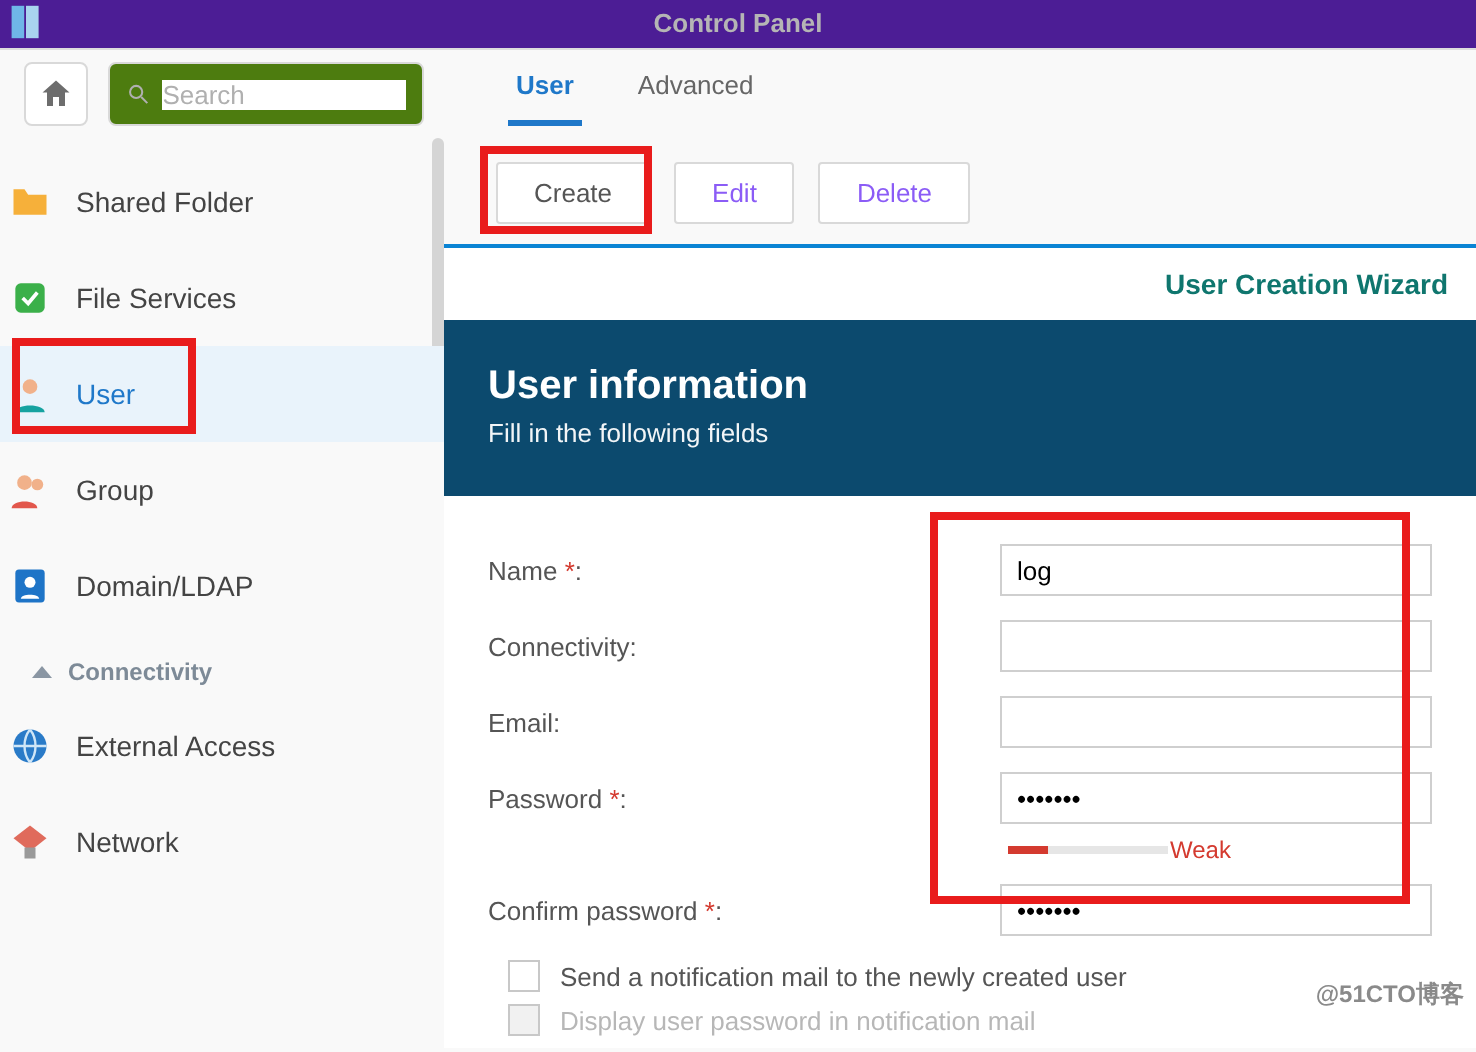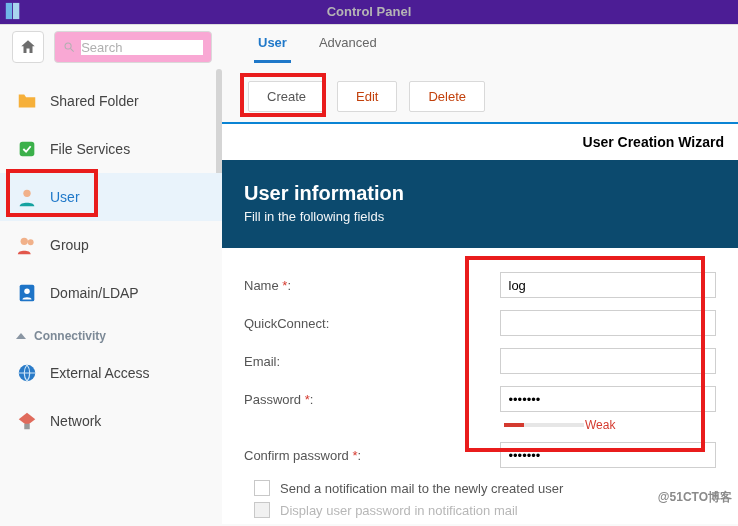--- a/index.html
+++ b/index.html
@@ -3,46 +3,46 @@
 <meta charset="utf-8">
 <style>
   * { box-sizing: border-box; margin: 0; padding: 0; font-family: -apple-system, "Helvetica Neue", Arial, sans-serif; }
   body { width: 738px; height: 526px; background: #f9f9f9; overflow: hidden; position: relative; }
 
   .titlebar { height: 25px; background: #4c1d95; border-bottom: 1px solid #ddd; text-align: center; color: #b5b5b5; font-weight: 700; font-size: 13px; line-height: 24px; position: relative; }
   .titlebar .app-icon { position: absolute; left: 4px; top: 2px; width: 18px; height: 18px; }
 
   .toprow { display: flex; align-items: center; padding: 6px 8px 6px 12px; gap: 10px; }
   .home-btn { width: 32px; height: 32px; border: 1px solid #d9d9d9; border-radius: 4px; display: flex; align-items: center; justify-content: center; background: #fff; }
-  .search-wrap { width: 158px; height: 32px; border: 1px solid #d9d9d9; border-radius: 4px; background: #f9a8d4; display: flex; align-items: center; padding: 0 8px; gap: 6px; color: #b0b0b0; }
+  .search-wrap { width: 158px; height: 32px; border: 1px solid #d9d9d9; border-radius: 4px; background: #4d7c0f; display: flex; align-items: center; padding: 0 8px; gap: 6px; color: #b0b0b0; }
   .search-wrap input { border: none; outline: none; font-size: 13px; width: 100%; color: #333; }
   .search-wrap input::placeholder { color: #b0b0b0; }
 
   .layout { display: flex; height: calc(526px - 25px - 46px); }
   .sidebar { width: 222px; padding-top: 8px; position: relative; }
   .sidebar-scroll-hint { position: absolute; right: 0; top: 0; width: 6px; height: 120px; background: #d5d5d5; border-radius: 3px; }
-  .side-item { display: flex; align-items: center; gap: 12px; height: 48px; padding: 0 16px; font-size: 14px; color: #444; cursor: pointer; }
+  .side-item { display: flex; align-items: center; gap: 12px; height: 48px; padding: 0 4px; font-size: 14px; color: #444; cursor: pointer; }
   .side-item.active { background: #e9f3fb; color: #1f78c9; }
   .side-item .icon { width: 22px; height: 22px; flex: none; }
   .side-section { font-size: 12px; color: #7d8a97; font-weight: 700; padding: 12px 16px 6px; display: flex; align-items: center; gap: 8px; }
   .chevron { display:inline-block; width:0;height:0;border-left:5px solid transparent;border-right:5px solid transparent;border-bottom:6px solid #8a96a3; }
 
   .redbox { position: absolute; border: 4px solid #e91c1c; pointer-events: none; }
 
   .main { flex: 1; display: flex; flex-direction: column; overflow:hidden; position:relative;}
   .tabs { display: flex; gap: 24px; padding: 6px 26px 0; font-size: 13px; color: #666; border-bottom: 1px solid #eee; }
   .tab { padding: 4px 4px 10px; cursor: pointer; }
   .tab.active { color: #1f78c9; font-weight: 700; border-bottom: 3px solid #1f78c9; }
 
   .toolbar { display: flex; gap: 12px; padding: 12px 26px 10px; position:relative;}
   .tbtn { border: 1px solid #d9d9d9; background: #fff; color: #555; font-size: 13px; padding: 7px 18px; border-radius: 2px; cursor: pointer; }
-  .tbtn.disabled { color: #c2410c; }
+  .tbtn.disabled { color: #8b5cf6; }
 
   .wizard { margin: 0 0 0 0; }
-  .wizard-head1 { border-top: 2px solid #0a84d4; background:#fff; text-align: right; color: #000000; font-weight: 700; font-size: 14px; padding: 10px 14px; }
+  .wizard-head1 { border-top: 2px solid #0a84d4; background:#fff; text-align: right; color: #0f766e; font-weight: 700; font-size: 14px; padding: 10px 14px; }
   .wizard-head2 { background: #0c4a6e; color: #fff; padding: 22px 22px 24px; }
   .wizard-head2 h2 { font-size: 20px; font-weight: 700; margin-bottom: 4px; }
   .wizard-head2 .sub { font-size: 13px; opacity: .95; }
 
   .form { background: #fff; padding: 24px 22px 12px; position: relative; }
   .form-row { display: flex; align-items: center; margin-bottom: 12px; font-size: 13px; color: #555; }
   .form-row .lbl { width: 260px; }
   .req { color: #d43a2f; }
   .form-row input[type=text], .form-row input[type=password] { width: 220px; height: 26px; border: 1px solid #cfcfcf; padding: 0 8px; font-size: 13px; }
   .strength { margin: -6px 0 10px 260px; display: flex; align-items: center; gap: 1px; font-size: 12px; color: #d43a2f; }
@@ -167,21 +167,21 @@
         <h2>User information</h2>
         <div class="sub">Fill in the following fields</div>
       </div>
 
       <div class="form">
         <div class="form-row">
           <span class="lbl"><span>Name</span> <span class="req">*</span>:</span>
           <input type="text" value="log" style="">
         </div>
         <div class="form-row">
-          <span class="lbl">QuickConnect:</span>
+          <span class="lbl">Connectivity:</span>
           <input type="text" value="" style="">
         </div>
         <div class="form-row">
           <span class="lbl">Email:</span>
           <input type="text" value="" style="">
         </div>
         <div class="form-row">
           <span class="lbl"><span>Password</span> <span class="req">*</span>:</span>
           <input type="text" value="•••••••" style="">
         </div>

